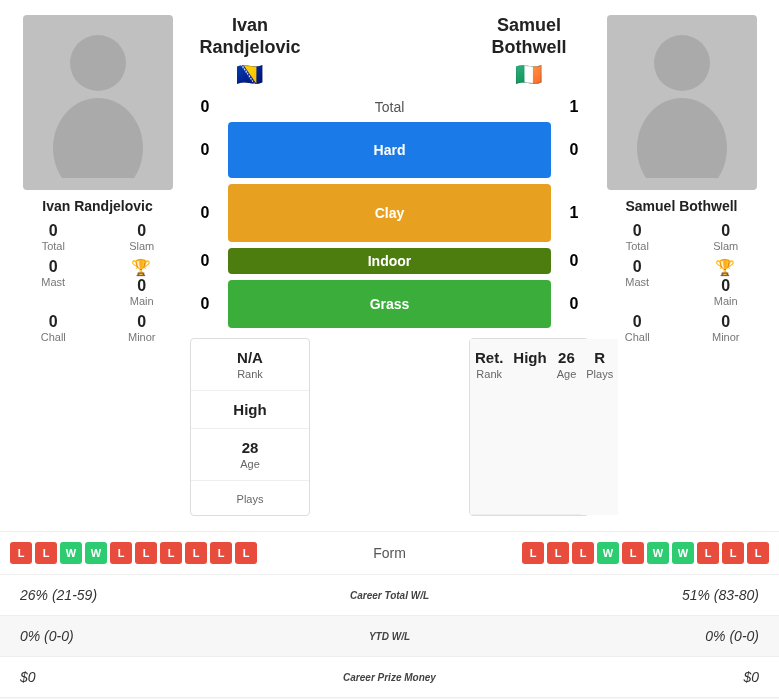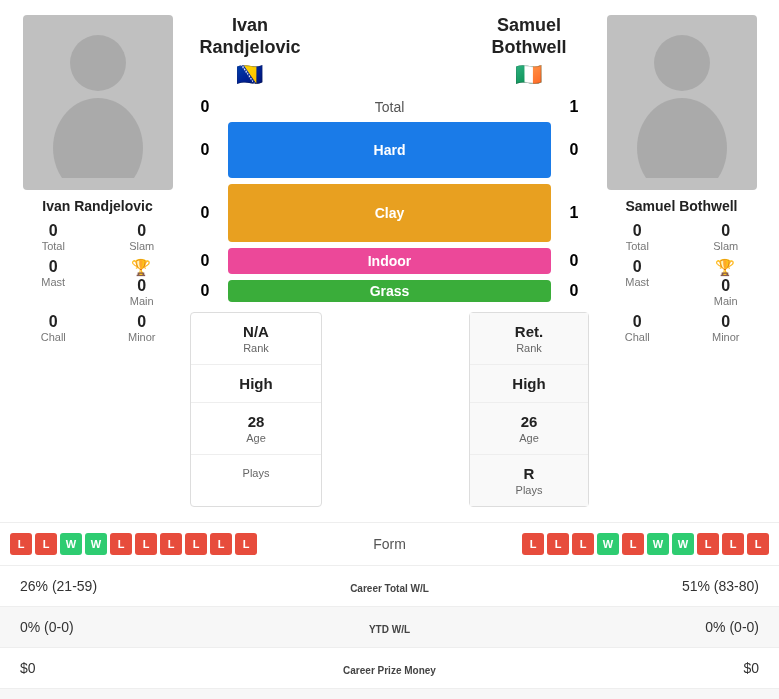--- a/index.html
+++ b/index.html
@@ -31,30 +31,29 @@
       padding: 5px 0;
       border-radius: 4px;
       font-size: 14px;
       font-weight: bold;
       color: #fff;
       margin: 0 8px;
     }
 
     .surface-hard { background: #1a7be8; }
     .surface-clay { background: #e8a020; }
-    .surface-indoor { background: #ec4899; }
+    .surface-indoor { background: #4d7c0f; }
     .surface-grass { background: #3aad3a; }
 
     
     .right-info-panel {
       width: 120px;
       border: 1px solid #ddd;
       border-radius: 4px;
       display: flex;
-      flex-direction: column;
     }
 
     .right-info-row {
       display: flex;
       flex-direction: column;
       align-items: center;
       padding: 10px 5px;
       border-bottom: 1px solid #eee;
       background: #f9f9f9;
     }
@@ -214,24 +213,25 @@
       flex: 0 0 80px;
     }
 
     
     .stats-rows {
       background: #fff;
     }
 
     .stats-row {
       display: flex;
-      align-items: flex-end;
+      align-items: center;
       justify-content: space-between;
       padding: 12px 20px;
       border-top: 1px solid #eee;
+      font-style: italic;
     }
 
     .stats-row:nth-child(even) {
       background: #f7f7f7;
     }
 
     .stats-left-val {
       font-size: 14px;
       color: #333;
       width: 200px;
@@ -340,27 +340,27 @@
       </div>
 
       <div style="display:flex; align-items:center; width:100%; margin-bottom:6px;">
         <span style="font-size:16px;font-weight:bold;width:30px;text-align:center;">0</span>
         <div class="surface-btn surface-indoor" style="flex:1;text-align:center;padding:5px;border-radius:4px;font-size:14px;font-weight:bold;color:#fff;margin:0 8px;">Indoor</div>
         <span style="font-size:16px;font-weight:bold;width:30px;text-align:center;">0</span>
       </div>
 
       <div style="display:flex; align-items:center; width:100%; margin-bottom:10px;">
         <span style="font-size:16px;font-weight:bold;width:30px;text-align:center;">0</span>
-        <div class="surface-btn surface-grass" style="flex:1;text-align:center;padding:3px;border-radius:4px;font-size:14px;font-weight:bold;color:#fff;margin:0 8px;">Grass</div>
+        <div class="surface-btn surface-grass" style="flex:1;text-align:center;padding:16px;border-radius:4px;font-size:14px;font-weight:bold;color:#fff;margin:0 8px;">Grass</div>
         <span style="font-size:16px;font-weight:bold;width:30px;text-align:center;">0</span>
       </div>
 
       <div style="display:flex; width:100%; justify-content:space-between;">
 
-        <div class="left-center-panel" style="width:132px;">
+        <div class="left-center-panel" style="width:120px;">
           <div class="left-center-row">
             <span class="left-center-value">N/A</span>
             <span class="left-center-label">Rank</span>
           </div>
           <div class="left-center-row">
             <span class="left-center-value">High</span>
           </div>
           <div class="left-center-row">
             <span class="left-center-value">28</span>
             <span class="left-center-label">Age</span>

